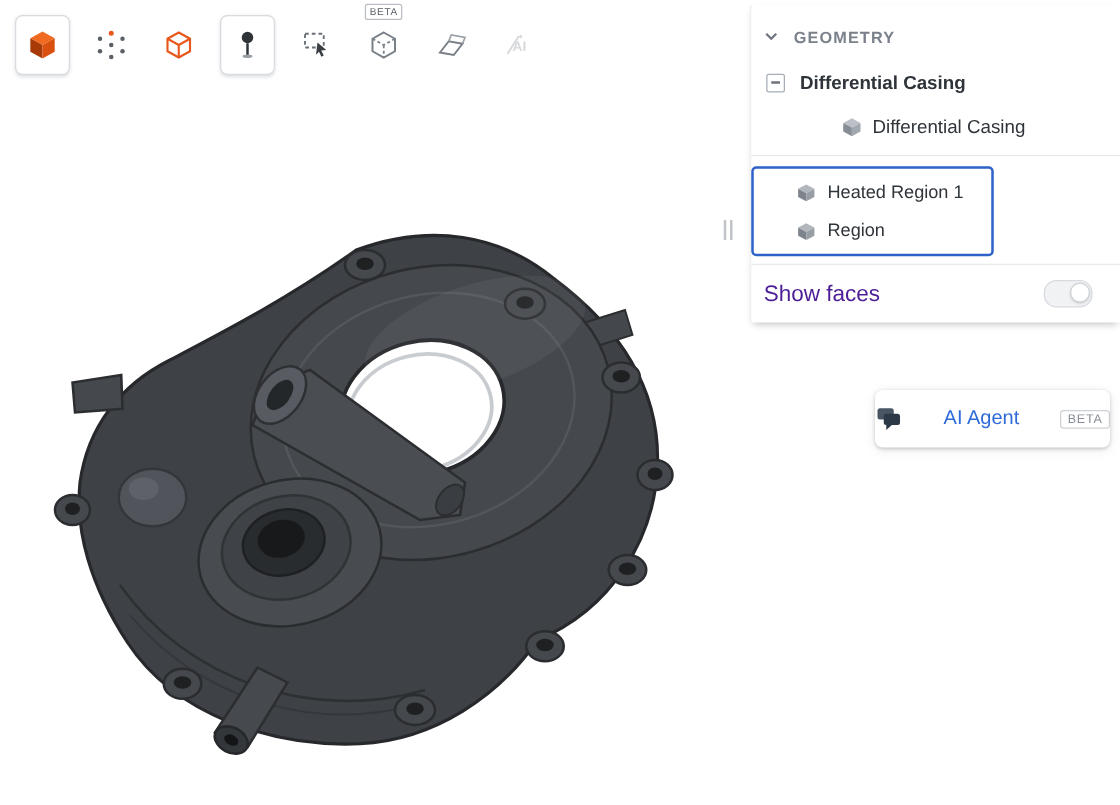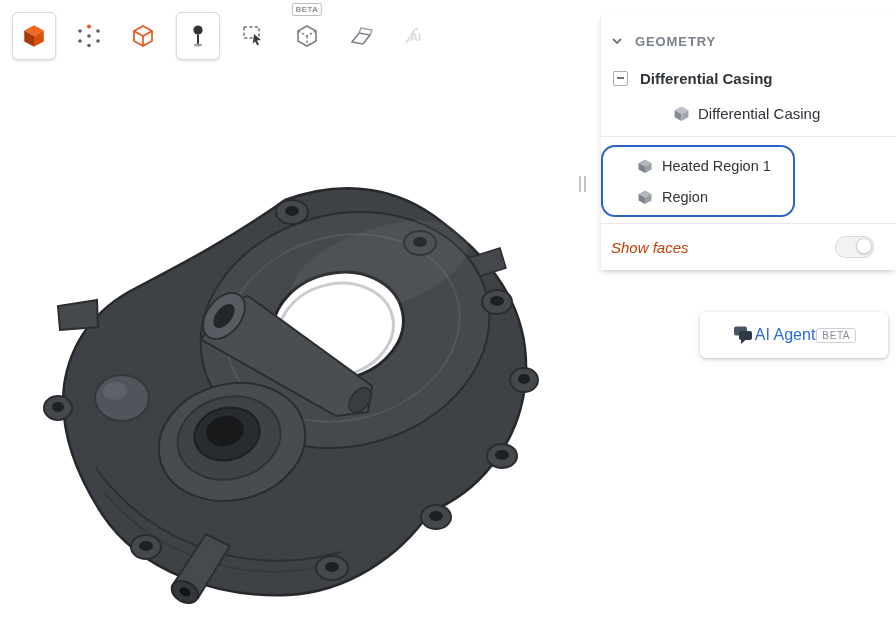--- a/index.html
+++ b/index.html
@@ -17,53 +17,53 @@
   .tbtn.selected{background:#fff;border:1px solid #d8dbdf;box-shadow:0 1px 3px rgba(16,24,40,.15);}
   .tbtn.disabled{opacity:.55;}
   .beta-pill{
     position:absolute;top:-10px;left:50%;transform:translateX(-50%);
     font-size:8px;color:#5b6168;background:#fff;border:1px solid #b9bec4;
     border-radius:2px;padding:0 3px;line-height:11px;letter-spacing:.5px;white-space:nowrap;
   }
 
   
   .panel{
-    position:absolute;left:600px;top:16px;width:296px;background:#fff;
+    position:absolute;left:600px;top:4px;width:296px;background:#fff;
     border-left:1px solid #eef0f2;
     box-shadow:0 3px 6px -2px rgba(0,0,0,.25);
     padding-top:6px;box-sizing:border-box;
   }
   .sec-header{display:flex;align-items:center;gap:12px;height:38px;padding:0 10px;
     color:#7a818b;font-size:13px;font-weight:700;letter-spacing:.9px;cursor:pointer;}
   .tree-root{display:flex;align-items:center;gap:12px;height:36px;padding-left:12px;
     font-size:15px;font-weight:700;color:#2f343a;cursor:pointer;}
   .tree-child{display:flex;align-items:center;gap:8px;height:34px;padding-left:72px;
     font-size:15px;color:#2f343a;cursor:pointer;}
   .minusbox{width:13px;height:13px;border:1px solid #a7adb5;border-radius:2px;background:#fff;
     display:flex;align-items:center;justify-content:center;flex:0 0 auto;}
   .minusbox i{display:block;width:7px;height:2px;background:#6e747c;}
   .divider{height:1px;background:#e7e9ec;margin-top:6px;}
-  .sel-box{margin-top:8px;width:194px;border:2px solid #2e62c9;border-radius:14px;padding:3px 0;box-sizing:border-box;}
+  .sel-box{margin-top:8px;width:194px;border:2px solid #2e62c9;border-radius:4px;padding:3px 0;box-sizing:border-box;}
   .sel-row{display:flex;align-items:center;gap:9px;height:31px;padding-left:34px;
     font-size:14.5px;color:#2f343a;cursor:pointer;}
   .show-faces{display:flex;align-items:center;justify-content:space-between;
-    height:46px;padding:0 22px 0 10px;font-size:15px;color:#c2410c;font-style:italic;}
+    height:46px;padding:0 22px 0 10px;font-size:18px;color:#4c1d95;}
   .toggle{width:37px;height:20px;border-radius:10px;background:#f0f2f4;border:1px solid #d7dade;
     position:relative;cursor:pointer;flex:0 0 auto;}
   .toggle .knob{position:absolute;right:1px;top:1px;width:16px;height:16px;border-radius:50%;
     background:#fff;border:1px solid #cfd3d8;box-shadow:0 1px 2px rgba(0,0,0,.15);box-sizing:border-box;}
 
   
   .drag-handle{position:absolute;left:579px;top:176px;display:flex;gap:3px;cursor:col-resize;}
   .drag-handle i{display:block;width:2px;height:16px;background:#c0c4c9;}
 
   
   .ai-card{position:absolute;left:700px;top:312px;width:188px;height:46px;background:#fff;
     border-radius:6px;box-shadow:0 1px 3px rgba(0,0,0,.2),0 2px 10px rgba(0,0,0,.08);
-    display:flex;align-items:center;justify-content:center;gap:1px;cursor:pointer;}
+    display:flex;align-items:center;justify-content:space-between;gap:1px;cursor:pointer;}
   .ai-label{color:#2e6bd9;font-size:16px;}
   .badge{font-size:10px;color:#878d96;border:1px solid #cdd1d6;border-radius:3px;
     padding:1px 5px;letter-spacing:.6px;}
 </style>
 </head>
 <body>
 
 <div class="viewport">
   <svg width="600" height="644" viewBox="0 0 600 644">
 

